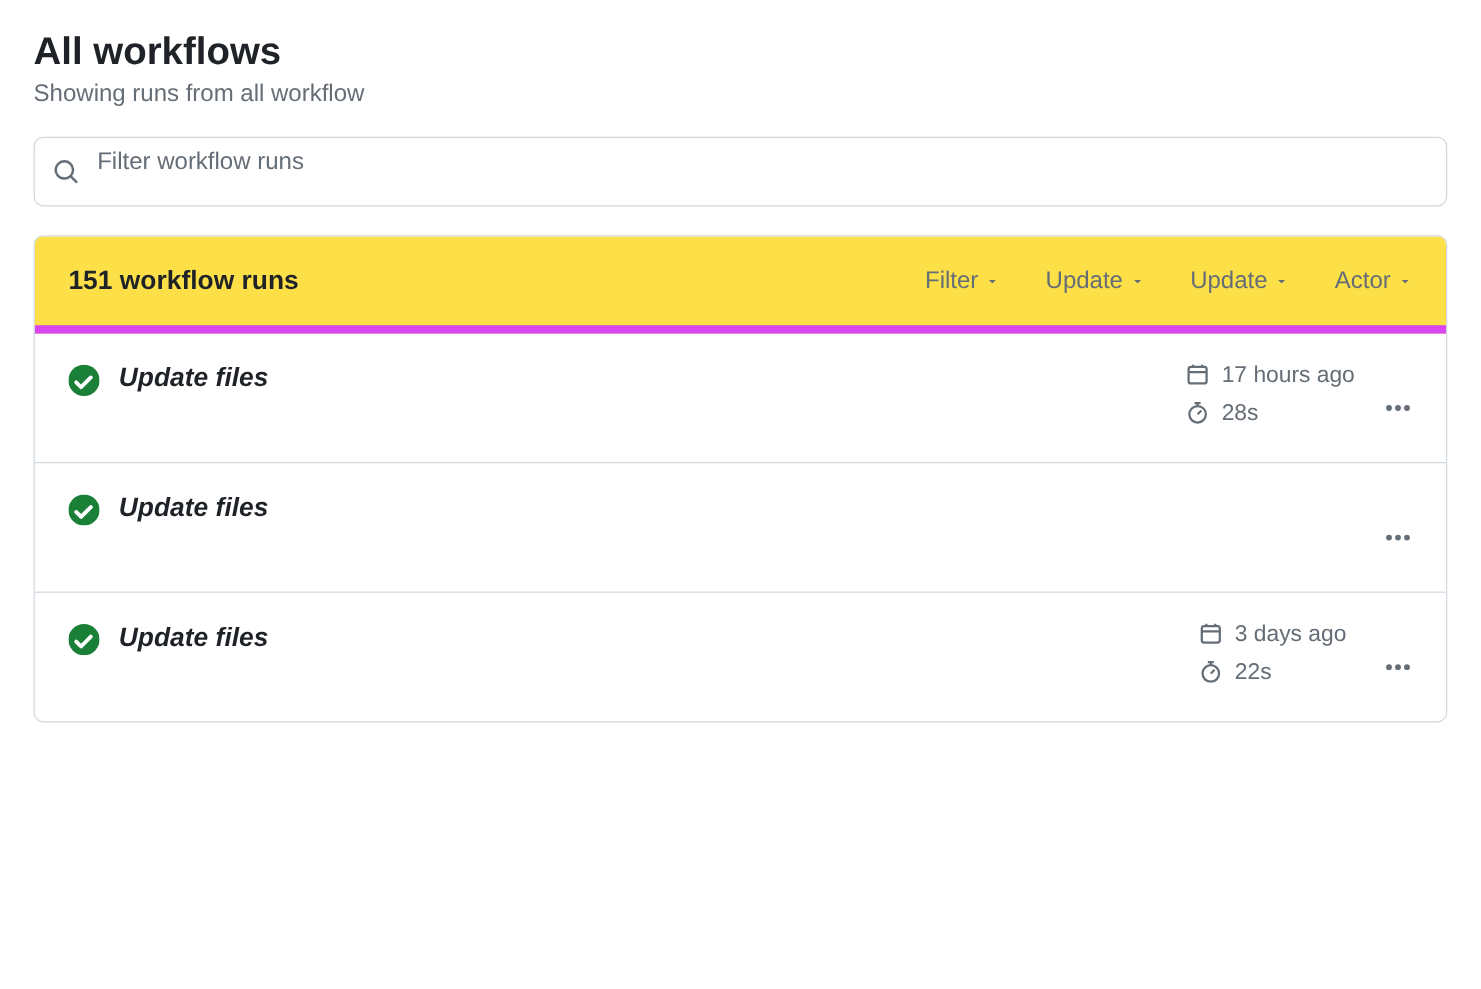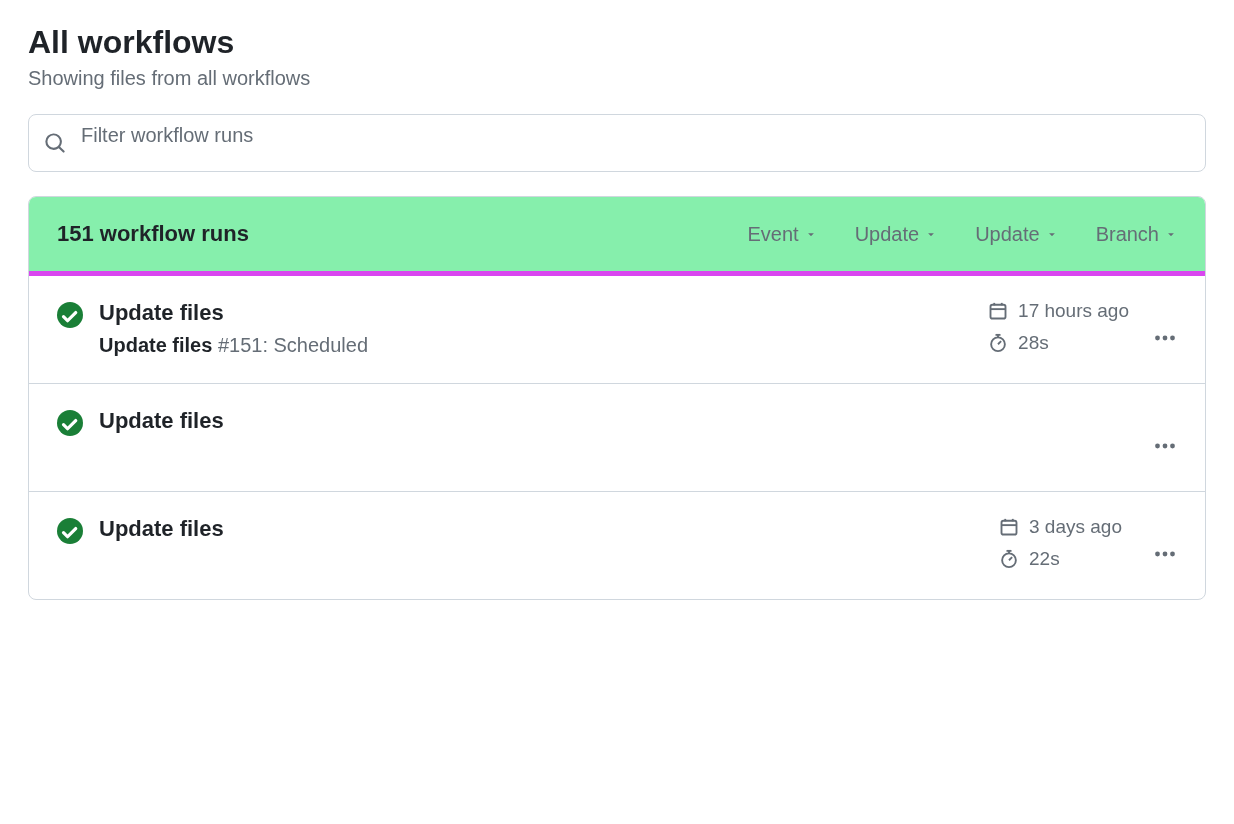--- a/index.html
+++ b/index.html
@@ -49,22 +49,22 @@
     }
     .filter-input::placeholder {
       color: #656d76;
     }
     .runs-panel {
       border: 1px solid #d0d7de;
       border-radius: 8px;
       overflow: hidden;
     }
     .runs-header {
-      background: #86efac;
-      border-bottom: 5px solid #d946ef;
+      background: #fde047;
+      border-bottom: 7px solid #d946ef;
       padding: 24px 28px;
       display: flex;
       align-items: center;
       justify-content: space-between;
     }
     .runs-count {
       font-size: 22px;
       font-weight: 600;
       color: #1f2328;
     }
@@ -97,20 +97,21 @@
     .run-row:last-child {
       border-bottom: none;
     }
     .status-icon {
       flex-shrink: 0;
       margin-top: 2px;
     }
     .run-main {
       flex: 1;
       min-width: 0;
+      font-style: italic;
     }
     .run-title {
       font-size: 22px;
       font-weight: 600;
       color: #1f2328;
       margin-bottom: 8px;
       cursor: pointer;
     }
     .run-subtitle {
       font-size: 20px;
@@ -127,21 +128,21 @@
       flex-shrink: 0;
     }
     .run-times {
       display: flex;
       flex-direction: column;
       gap: 10px;
       min-width: 130px;
     }
     .time-line {
       display: flex;
-      align-items: center;
+      align-items: flex-start;
       gap: 10px;
       font-size: 19px;
       color: #656d76;
     }
     .time-icon {
       color: #656d76;
       display: flex;
       flex-shrink: 0;
     }
     .kebab {
@@ -152,37 +153,37 @@
       background: none;
       border: none;
       padding: 6px 0;
       margin-top: 20px;
     }
   </style>
 </head>
 <body>
 
 <h1 class="page-title">All workflows</h1>
-<p class="page-subtitle">Showing files from all workflows</p>
+<p class="page-subtitle">Showing runs from all workflow</p>
 
 <div class="filter-wrap">
   <span class="filter-icon">
     <svg width="22" height="22" viewBox="0 0 16 16" fill="currentColor">
         <path d="M10.68 11.74a6 6 0 0 1-7.922-8.982 6 6 0 0 1 8.982 7.922l3.04 3.04a.749.749 0 0 1-.326 1.275.749.749 0 0 1-.734-.215ZM11.5 7a4.499 4.499 0 1 0-8.997 0A4.499 4.499 0 0 0 11.5 7Z"></path>
       </svg>
   </span>
   <input type="text" class="filter-input" placeholder="Filter workflow runs" style="">
 </div>
 
 <div class="runs-panel">
   <div class="runs-header">
     <div class="runs-count">151 workflow runs</div>
     <div class="filters-right">
       <button class="filter-dd">
-        <span>Event</span>
+        <span>Filter</span>
         <span class="caret">
           <svg width="12" height="12" viewBox="0 0 16 16" fill="currentColor">
               <path d="m4.427 7.427 3.396 3.396a.25.25 0 0 0 .354 0l3.396-3.396A.25.25 0 0 0 11.396 7H4.604a.25.25 0 0 0-.177.427Z"></path>
             </svg>
         </span>
       </button>
       <button class="filter-dd">
         <span>Update</span>
         <span class="caret">
           <svg width="12" height="12" viewBox="0 0 16 16" fill="currentColor">
@@ -192,45 +193,40 @@
       </button>
       <button class="filter-dd">
         <span>Update</span>
         <span class="caret">
           <svg width="12" height="12" viewBox="0 0 16 16" fill="currentColor">
               <path d="m4.427 7.427 3.396 3.396a.25.25 0 0 0 .354 0l3.396-3.396A.25.25 0 0 0 11.396 7H4.604a.25.25 0 0 0-.177.427Z"></path>
             </svg>
         </span>
       </button>
       <button class="filter-dd">
-        <span>Branch</span>
+        <span>Actor</span>
         <span class="caret">
           <svg width="12" height="12" viewBox="0 0 16 16" fill="currentColor">
               <path d="m4.427 7.427 3.396 3.396a.25.25 0 0 0 .354 0l3.396-3.396A.25.25 0 0 0 11.396 7H4.604a.25.25 0 0 0-.177.427Z"></path>
             </svg>
         </span>
       </button>
     </div>
   </div>
 
   <div id="runs-list">
   <div class="run-row">
     <span class="status-icon">
       <svg width="26" height="26" viewBox="0 0 16 16">
             <circle cx="8" cy="8" r="8" fill="#1a7f37"></circle>
             <path fill="#ffffff" d="M6.5 10.086 4.707 8.293a1 1 0 0 0-1.414 1.414l2.5 2.5a1 1 0 0 0 1.414 0l5-5A1 1 0 1 0 10.793 5.793Z"></path>
           </svg>
     </span>
     <div class="run-main">
       <div class="run-title">Update files</div>
-      <div class="run-subtitle">
-        <span class="run-wf-name">Update files</span>
-        <span> #151: </span>
-        <span>Scheduled</span>
-      </div>
     </div>
     <div class="run-meta">
       <div class="run-times">
         <div class="time-line">
           <span class="time-icon">
             <svg width="20" height="20" viewBox="0 0 16 16" fill="none" stroke="currentColor" stroke-width="1.5">
                   <rect x="2" y="3" width="12" height="11" rx="1.5"></rect>
                   <line x1="2" y1="6.5" x2="14" y2="6.5"></line>
                   <line x1="5" y1="1.5" x2="5" y2="3.5"></line>
                   <line x1="11" y1="1.5" x2="11" y2="3.5"></line>

